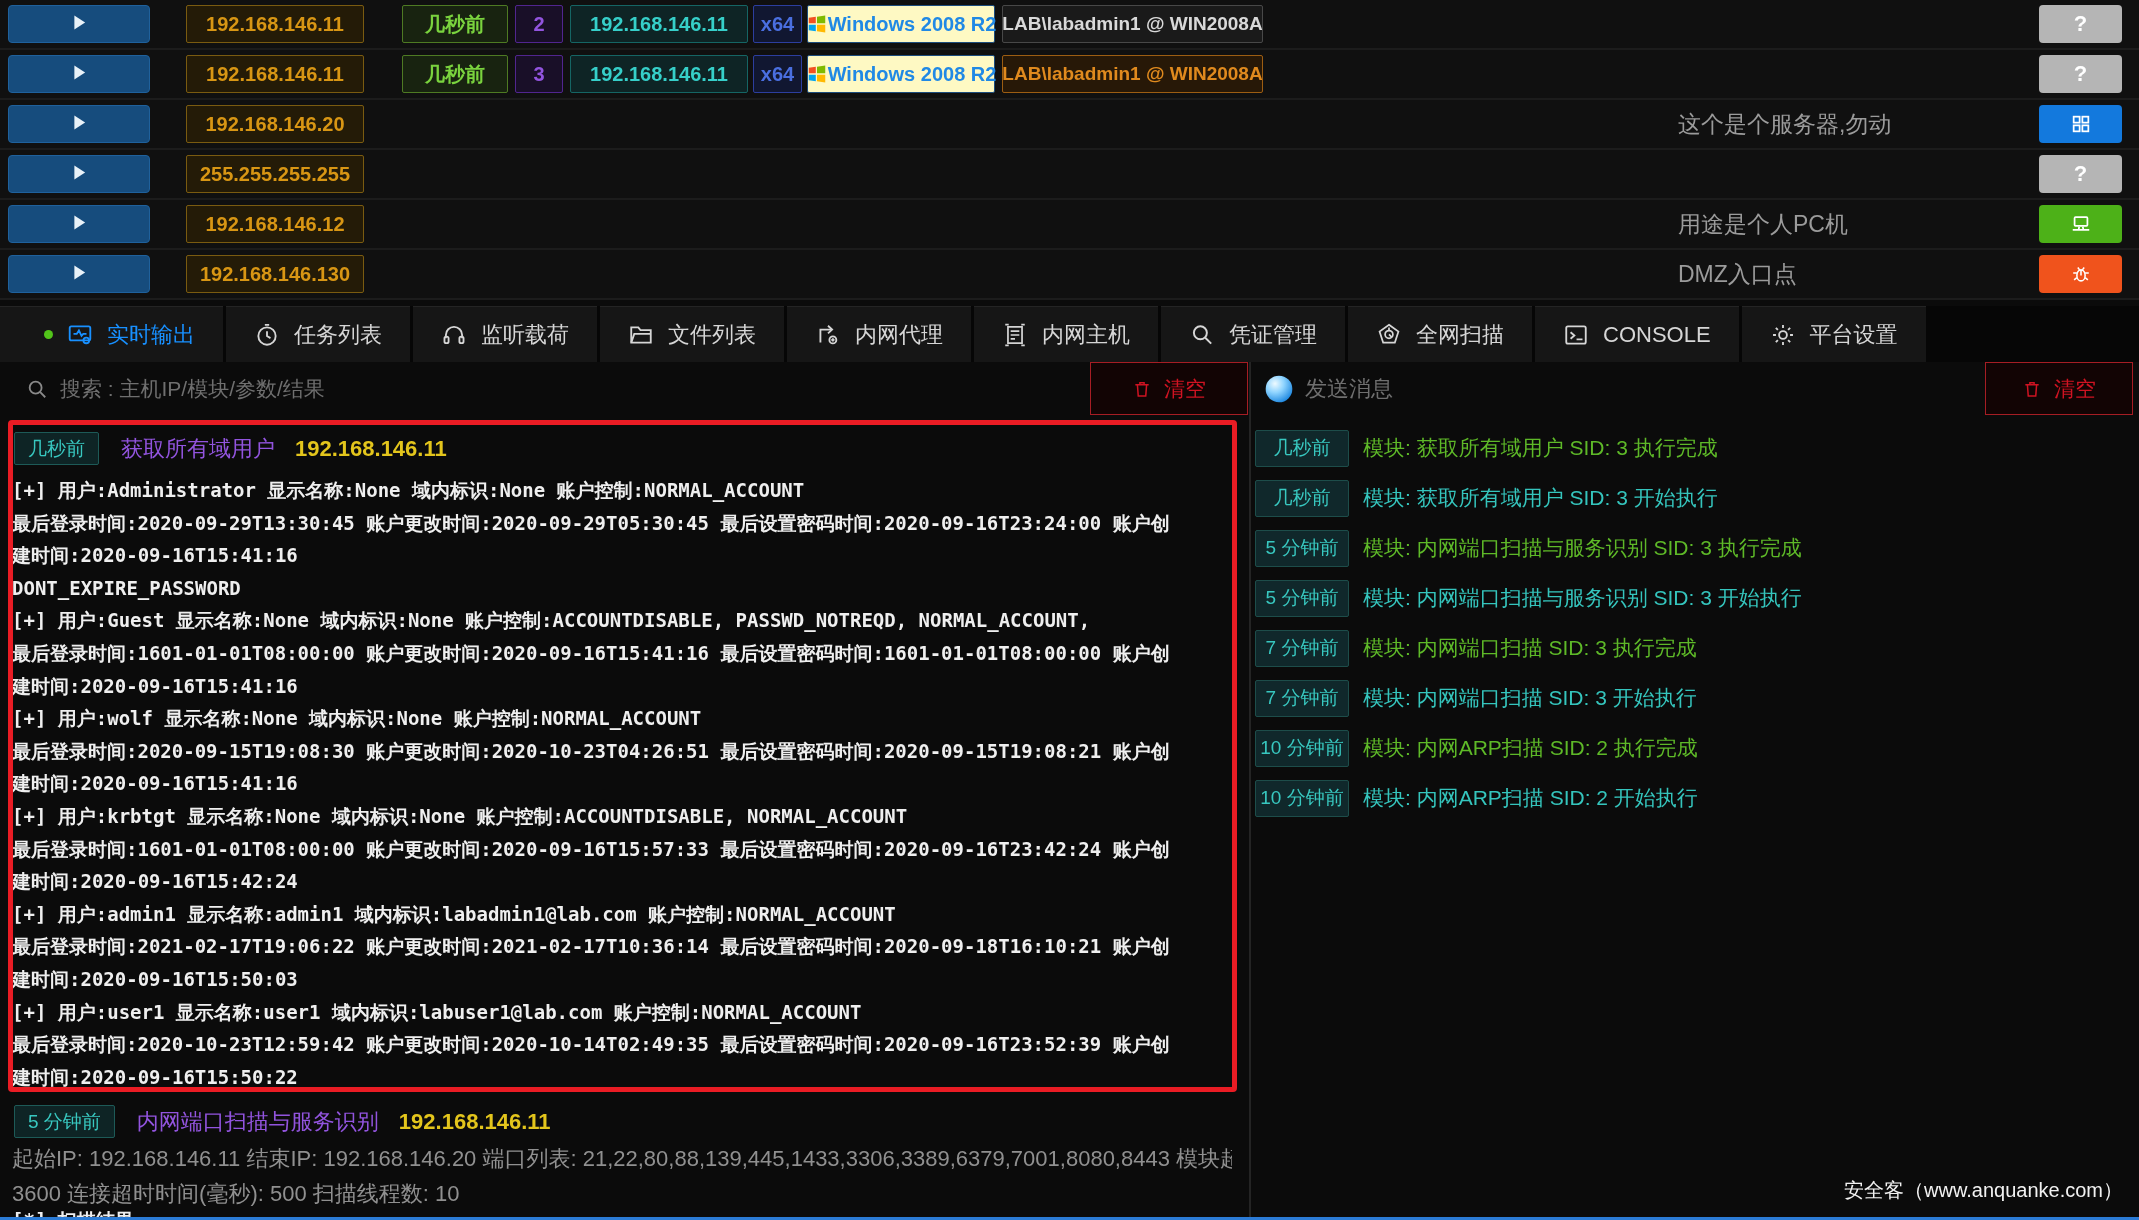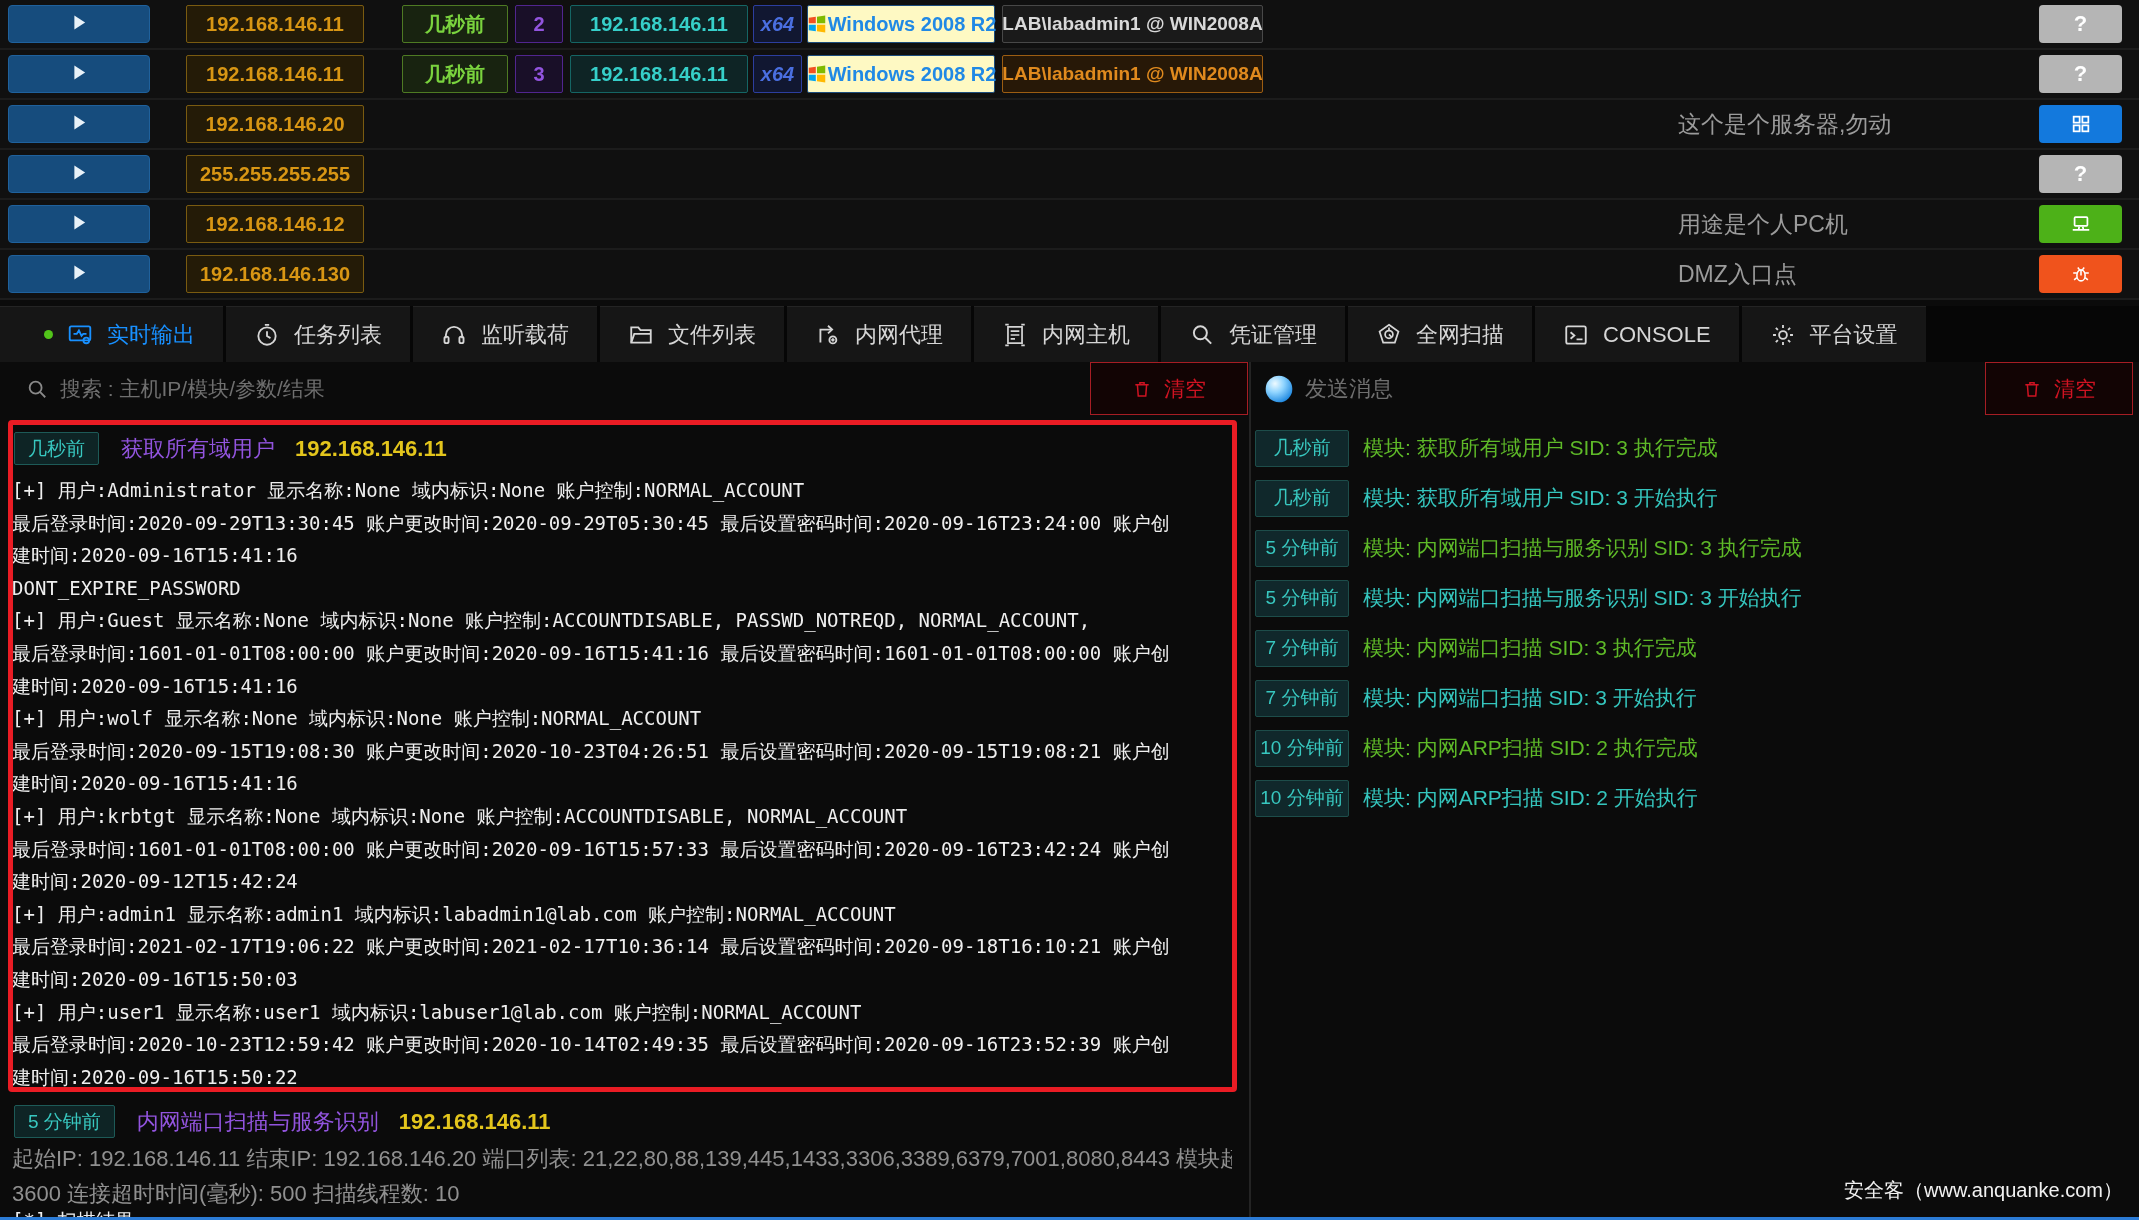--- a/index.html
+++ b/index.html
@@ -12,21 +12,21 @@
   .host-row { position:relative; height:50px; border-bottom:2px solid #1c1c1c;
               display:flex; align-items:center; background:#101010; }
   .badge { height:38px; border:1px solid; border-radius:2px; display:flex;
            align-items:center; justify-content:center; font-weight:700; font-size:20px; white-space:nowrap; }
   .b-arrow { margin-left:8px; width:142px; height:38px; background:#164c7d; border:1px solid #1f619c;
              border-radius:4px; display:flex; align-items:center; justify-content:center; cursor:pointer; }
   .b-ip    { margin-left:36px; width:178px; color:#d89614; border-color:#7a5b10; background:#241b07; }
   .b-age   { margin-left:38px; width:106px; color:#7ad33e; border-color:#4e7a23; background:#182310; }
   .b-count { margin-left:7px;  width:48px;  color:#9254de; border-color:#51258f; background:#190f28; }
   .b-inner { margin-left:7px;  width:178px; color:#36cfc9; border-color:#156564; background:#0e2425; }
-  .b-arch  { margin-left:5px;  width:49px;  color:#4a6fe0; border-color:#2c3e9e; background:#111731;font-style:italic; }
+  .b-arch  { margin-left:5px;  width:49px;  color:#4a6fe0; border-color:#2c3e9e; background:#111731; }
   .b-os    { margin-left:5px;  width:188px; color:#2089e5; border-color:#1c4c7c; background:#fef9c3; }
   .b-user  { margin-left:7px;  width:261px; font-size:19px; }
   .b-user.white  { color:#d9d9d9; border-color:#484848; background:#1a1a1a; }
   .b-user.orange { color:#e08a1e; border-color:#9c5d12; background:#271807; }
   .host-note { position:absolute; left:1678px; color:#9b9b9b; font-size:23px; white-space:nowrap; }
   .host-action { position:absolute; left:2039px; width:83px; height:38px; border-radius:4px;
                  display:flex; align-items:center; justify-content:center; cursor:pointer; }
   .act-question { background:#b5b5b5; }
   .act-server   { background:#1379dd; }
   .act-pc       { background:#4db118; }
@@ -65,21 +65,21 @@
   .content { position:absolute; top:415px; left:0; right:0; bottom:0; }
   .left-content { position:absolute; left:0; top:0; width:1249px; height:100%; overflow:hidden; }
   .red-box { position:absolute; left:8px; top:5px; width:1229px; height:672px;
              border:5px solid #ea1c24; border-radius:4px; pointer-events:none; }
   .log-header { position:absolute; left:14px; display:flex; align-items:center; }
   .time-chip { height:33px; padding:0 13px; border:1px solid #1d5a57; background:#0e2425;
                color:#38c8c0; font-size:19px; display:flex; align-items:center; border-radius:2px; white-space:nowrap; }
   .log-module { margin-left:22px; color:#9254de; font-size:22px; font-weight:400; white-space:nowrap; }
   .log-ip { margin-left:20px; color:#e3c51c; font-size:22px; font-weight:700; white-space:nowrap; }
   .log-lines { position:absolute; left:12px; width:1220px; }
-  .mono-line { font-family:"DejaVu Sans Mono", monospace; font-weight:400; color:#efefef;
+  .mono-line { font-family:"DejaVu Sans Mono", monospace; font-weight:700; color:#efefef;
                font-size:19px; line-height:32.6px; white-space:nowrap; overflow:hidden; }
   .param-line { color:#909090; font-size:22px; line-height:35px; white-space:nowrap; overflow:hidden;
                 font-family:"Liberation Sans",sans-serif; }
   #entry1-header { top:17px; }
   #entry1-lines { top:59px; }
   #entry2-header { top:690px; }
   #entry2-params { top:726px; }
   #entry2-result { top:789px; }
 
   .right-content { position:absolute; left:1253px; top:0; right:0; height:100%; }
@@ -388,21 +388,21 @@
         <div class="mono-line">建时间:2020-09-16T15:41:16</div>
         <div class="mono-line">DONT_EXPIRE_PASSWORD</div>
         <div class="mono-line">[+] 用户:Guest 显示名称:None 域内标识:None 账户控制:ACCOUNTDISABLE, PASSWD_NOTREQD, NORMAL_ACCOUNT,</div>
         <div class="mono-line">最后登录时间:1601-01-01T08:00:00 账户更改时间:2020-09-16T15:41:16 最后设置密码时间:1601-01-01T08:00:00 账户创</div>
         <div class="mono-line">建时间:2020-09-16T15:41:16</div>
         <div class="mono-line">[+] 用户:wolf 显示名称:None 域内标识:None 账户控制:NORMAL_ACCOUNT</div>
         <div class="mono-line">最后登录时间:2020-09-15T19:08:30 账户更改时间:2020-10-23T04:26:51 最后设置密码时间:2020-09-15T19:08:21 账户创</div>
         <div class="mono-line">建时间:2020-09-16T15:41:16</div>
         <div class="mono-line">[+] 用户:krbtgt 显示名称:None 域内标识:None 账户控制:ACCOUNTDISABLE, NORMAL_ACCOUNT</div>
         <div class="mono-line">最后登录时间:1601-01-01T08:00:00 账户更改时间:2020-09-16T15:57:33 最后设置密码时间:2020-09-16T23:42:24 账户创</div>
-        <div class="mono-line">建时间:2020-09-12T15:42:24</div>
+        <div class="mono-line">建时间:2020-09-16T15:42:24</div>
         <div class="mono-line">[+] 用户:admin1 显示名称:admin1 域内标识:labadmin1@lab.com 账户控制:NORMAL_ACCOUNT</div>
         <div class="mono-line">最后登录时间:2021-02-17T19:06:22 账户更改时间:2021-02-17T10:36:14 最后设置密码时间:2020-09-18T16:10:21 账户创</div>
         <div class="mono-line">建时间:2020-09-16T15:50:03</div>
         <div class="mono-line">[+] 用户:user1 显示名称:user1 域内标识:labuser1@lab.com 账户控制:NORMAL_ACCOUNT</div>
         <div class="mono-line">最后登录时间:2020-10-23T12:59:42 账户更改时间:2020-10-14T02:49:35 最后设置密码时间:2020-09-16T23:52:39 账户创</div>
         <div class="mono-line">建时间:2020-09-16T15:50:22</div>
       </div>
 
     <div class="log-header" id="entry2-header">
       <span class="time-chip">5 分钟前</span>

